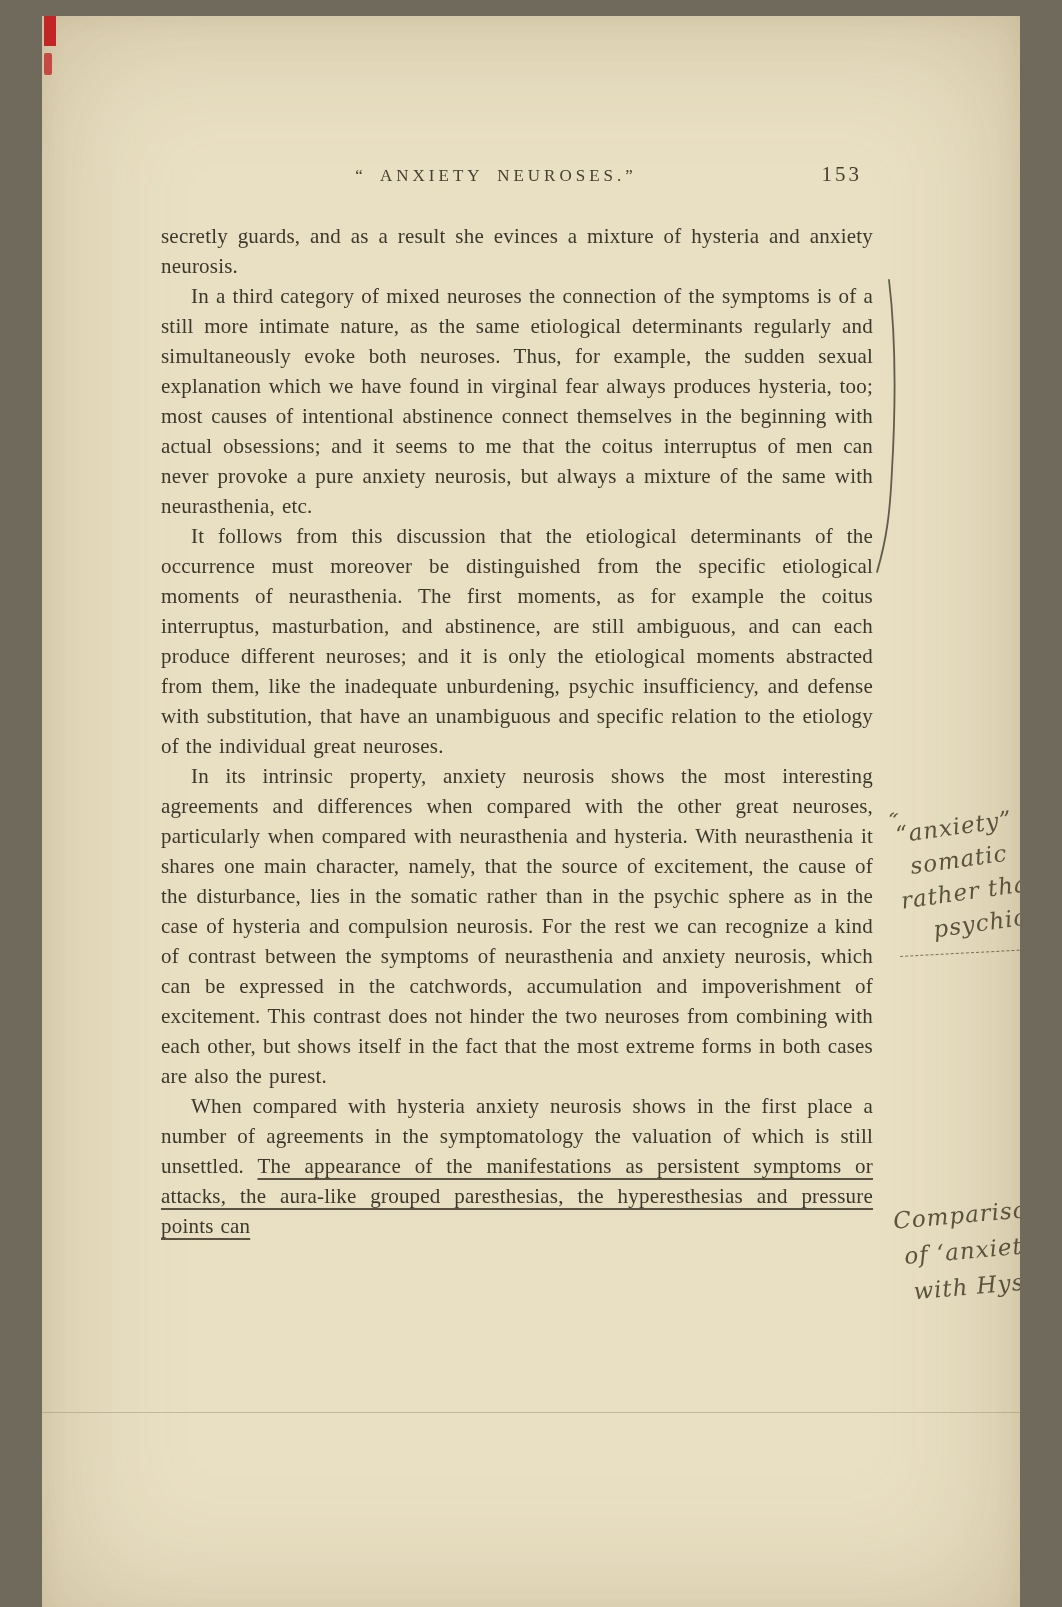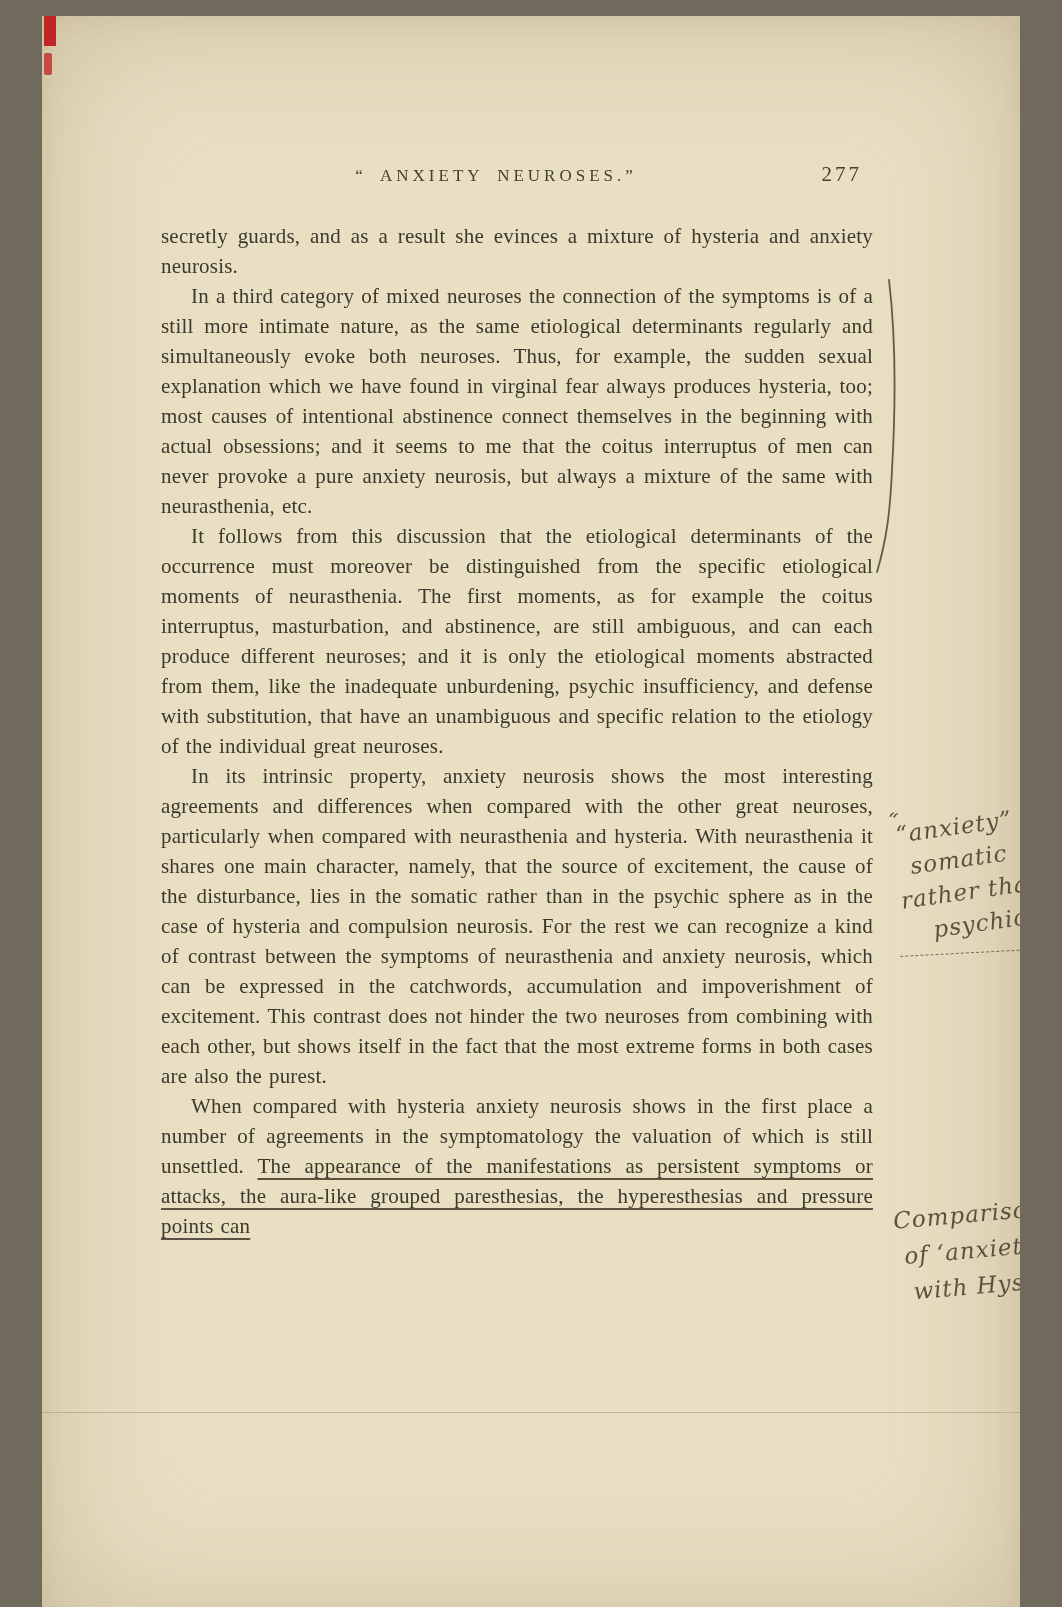--- a/index.html
+++ b/index.html
@@ -85,21 +85,21 @@
 
 <div class="page">
 
   <div class="vignette"></div>
 
   <div class="red-top"></div>
   <div class="red-low"></div>
 
   <div class="header">
     <div class="header-title">“ ANXIETY NEUROSES.”</div>
-    <div class="page-number">277</div>
+    <div class="page-number">153</div>
   </div>
 
   <div class="text-block">
     <p class="no-indent">secretly guards, and as a result she evinces a mixture of hysteria and anxiety neurosis.</p>
     <p>In a third category of mixed neuroses the connection of the symptoms is of a still more intimate nature, as the same etiological determinants regularly and simultaneously evoke both neuroses. Thus, for example, the sudden sexual explanation which we have found in virginal fear always produces hysteria, too; most causes of intentional abstinence connect themselves in the beginning with actual obsessions; and it seems to me that the coitus interruptus of men can never provoke a pure anxiety neurosis, but always a mixture of the same with neurasthenia, etc.</p>
     <p>It follows from this discussion that the etiological determinants of the occurrence must moreover be distinguished from the specific etiological moments of neurasthenia. The first moments, as for example the coitus interruptus, masturbation, and abstinence, are still ambiguous, and can each produce different neuroses; and it is only the etiological moments abstracted from them, like the inadequate unburdening, psychic insufficiency, and defense with substitution, that have an unambiguous and specific relation to the etiology of the individual great neuroses.</p>
     <p>In its intrinsic property, anxiety neurosis shows the most interesting agreements and differences when compared with the other great neuroses, particularly when compared with neurasthenia and hysteria. With neurasthenia it shares one main character, namely, that the source of excitement, the cause of the disturbance, lies in the somatic rather than in the psychic sphere as in the case of hysteria and compulsion neurosis. For the rest we can recognize a kind of contrast between the symptoms of neurasthenia and anxiety neurosis, which can be expressed in the catchwords, accumulation and impoverishment of excitement. This contrast does not hinder the two neuroses from combining with each other, but shows itself in the fact that the most extreme forms in both cases are also the purest.</p>
     <p><span>When compared with hysteria anxiety neurosis shows in the first place a number of agreements in the symptomatology the valuation of which is still unsettled. </span><span class="pen-underline">The appearance of the manifestations as persistent symptoms or attacks, the aura-like grouped paresthesias, the hyperesthesias and pressure points can</span></p>
   </div>
 

